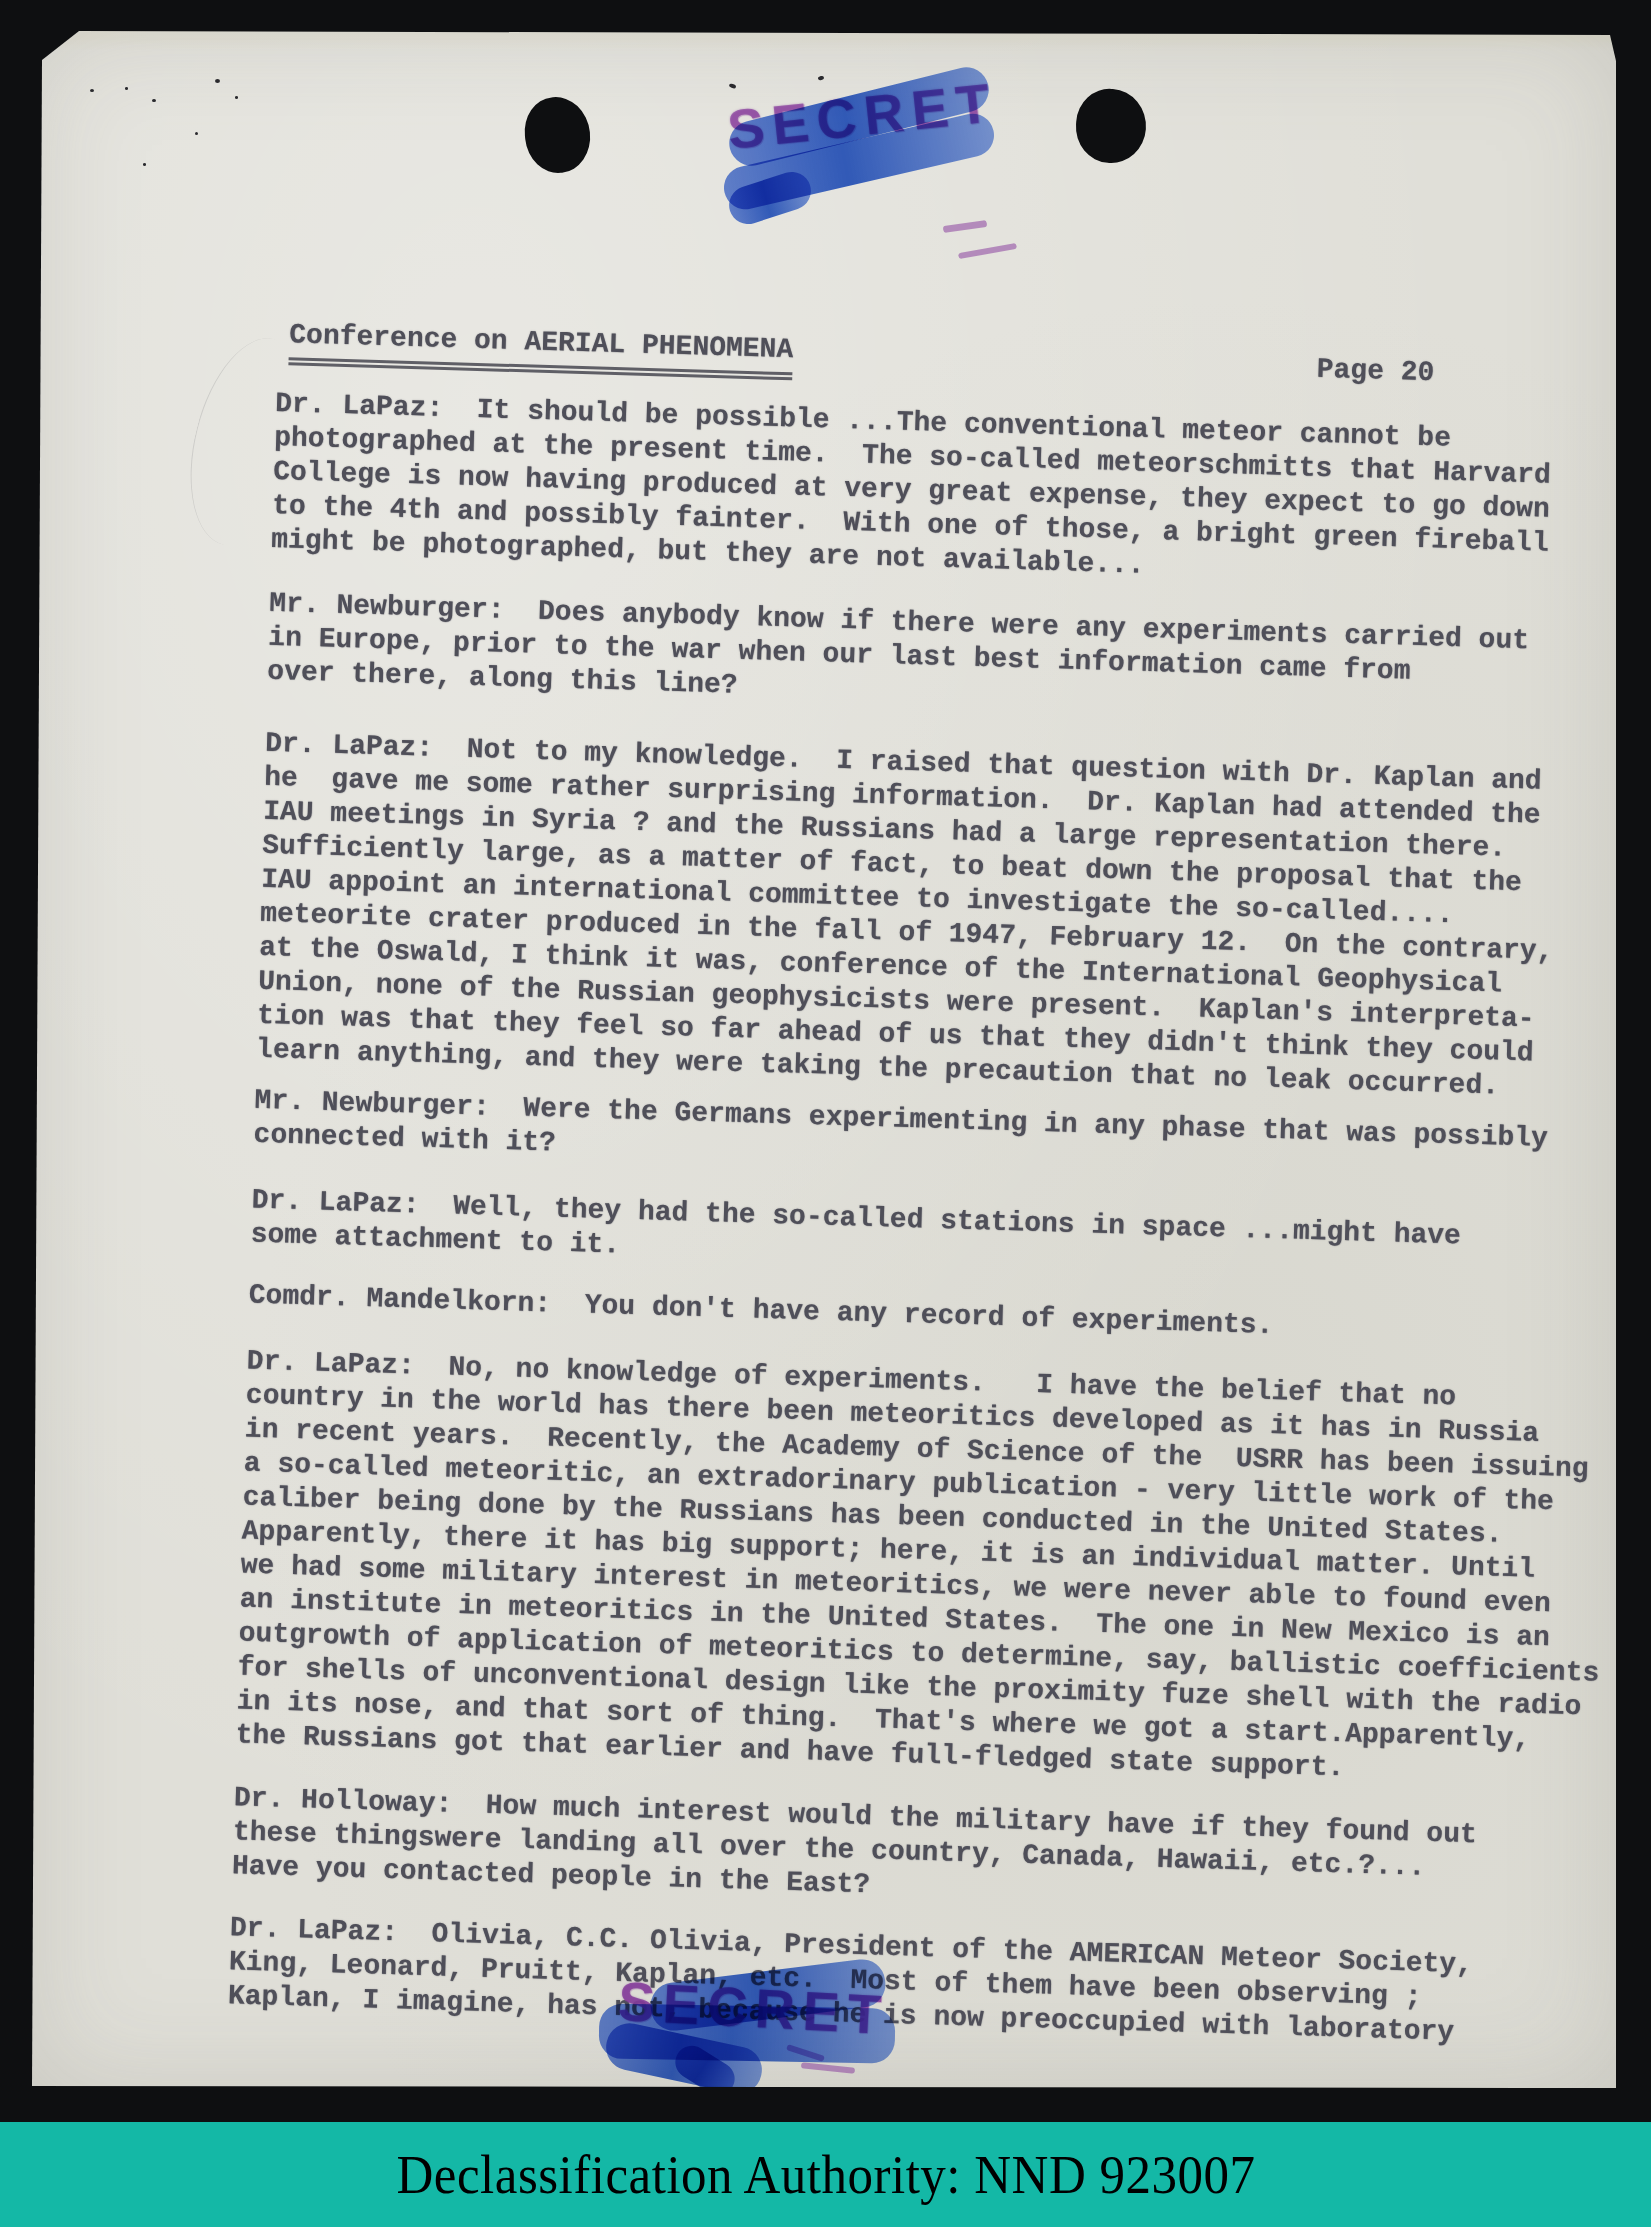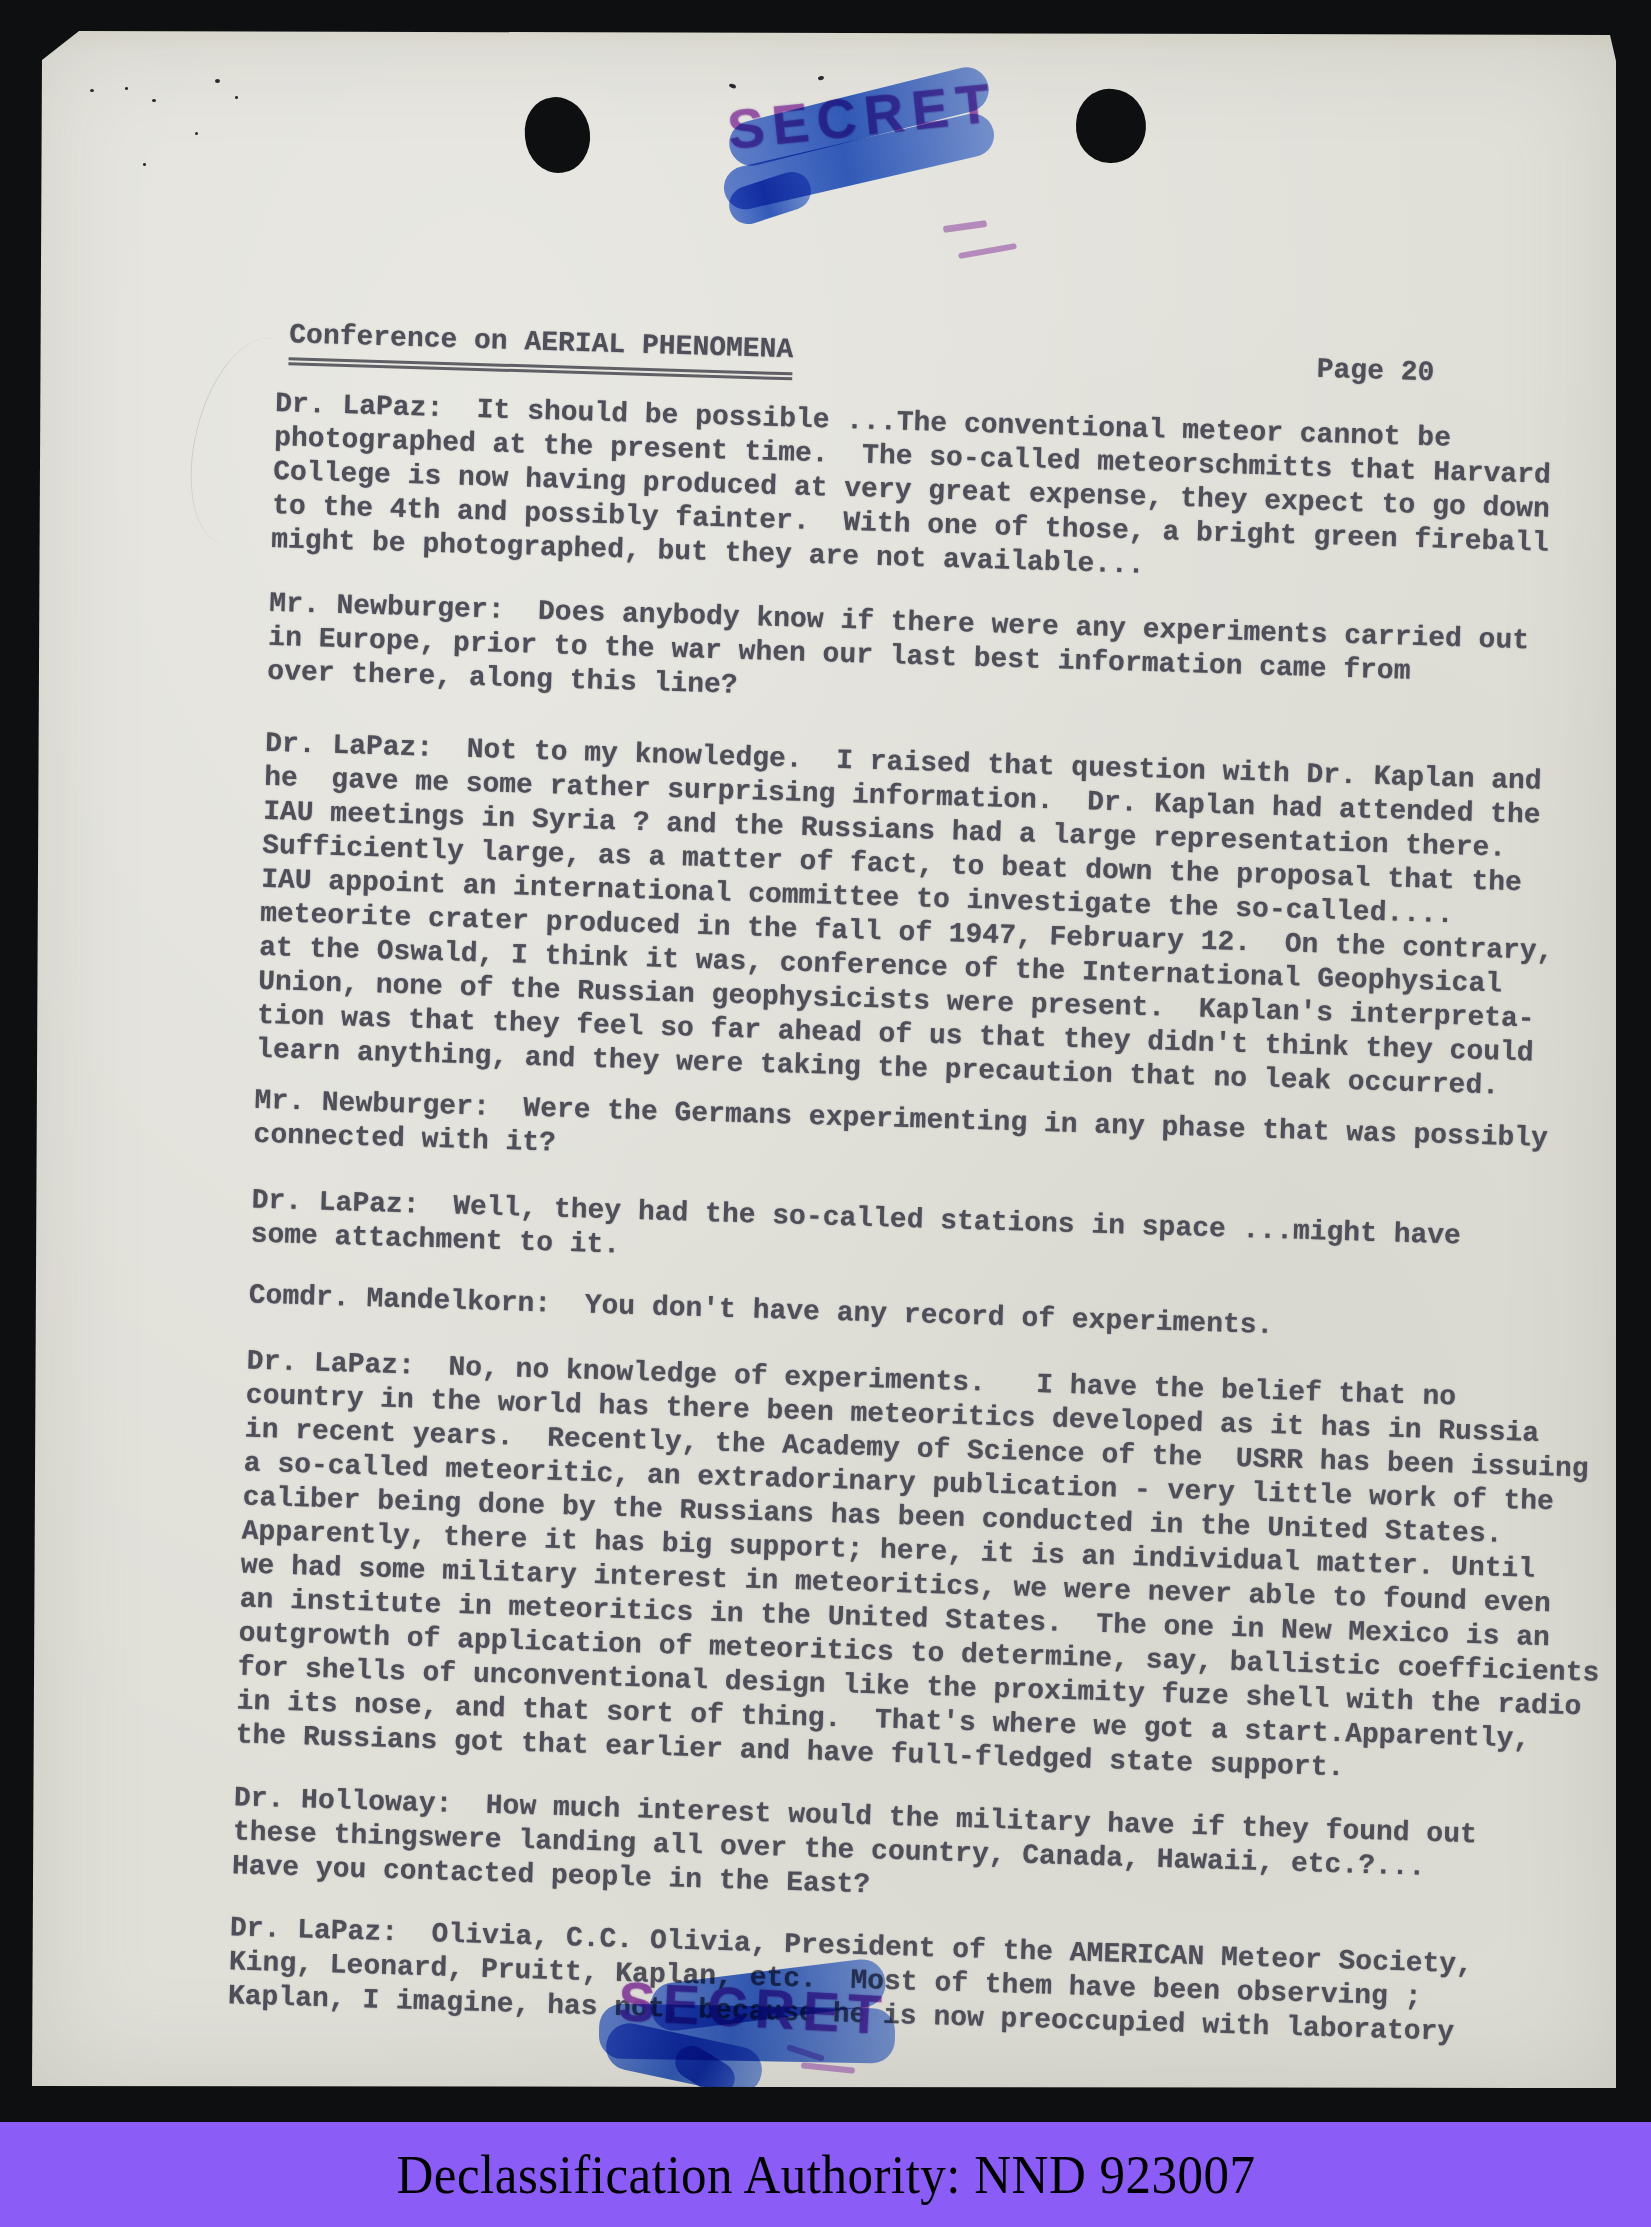--- a/index.html
+++ b/index.html
@@ -58,21 +58,21 @@
   .mk-t1{left:694px;top:63px;width:266px;height:45px;transform:rotate(-14deg);}
   .mk-t2{left:689px;top:109px;width:276px;height:43px;transform:rotate(-13deg);}
   .mk-t3{left:696px;top:148px;width:84px;height:38px;transform:rotate(-18deg);}
   .mk-b1{left:618px;top:1940px;width:236px;height:48px;transform:rotate(-7deg);}
   .mk-b2{left:567px;top:1975px;width:296px;height:55px;transform:rotate(1deg);}
   .mk-b3{left:573px;top:2004px;width:158px;height:47px;transform:rotate(12deg);}
   .mk-b4{left:641px;top:2023px;width:64px;height:33px;transform:rotate(32deg);}
 
   
   .footer{
-    position:absolute;left:0;top:2122px;width:1652px;height:105px;background:#8b5cf6;
+    position:absolute;left:0;top:2122px;width:1652px;height:105px;background:#14b8a6;
     display:flex;align-items:center;justify-content:center;
   }
   .footer-text{
     font-family:"Liberation Serif","DejaVu Serif",serif;
     font-size:51px;color:#000;letter-spacing:0.5px;white-space:pre;
     transform:scaleY(1.08);
   }
 </style>
 </head>
 <body>

